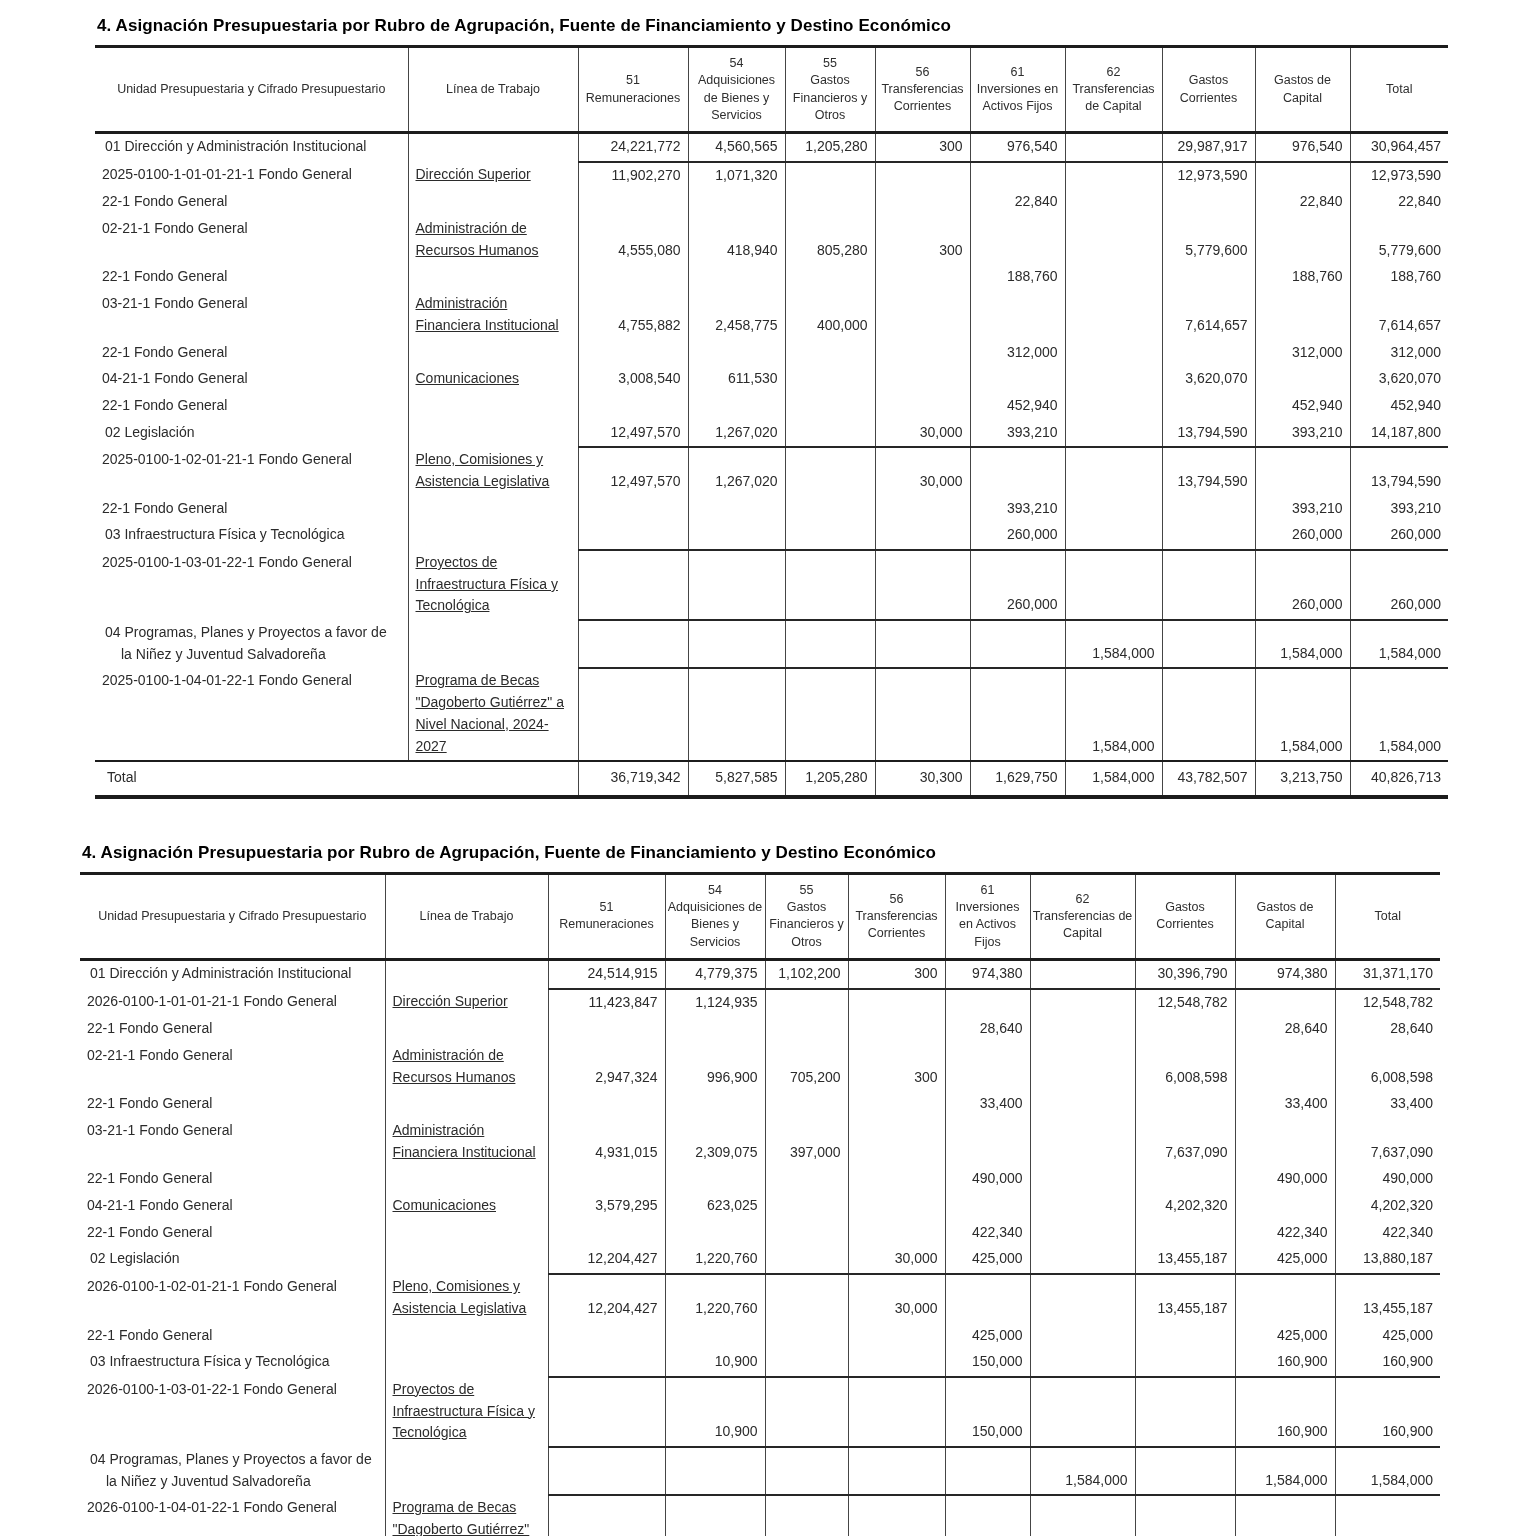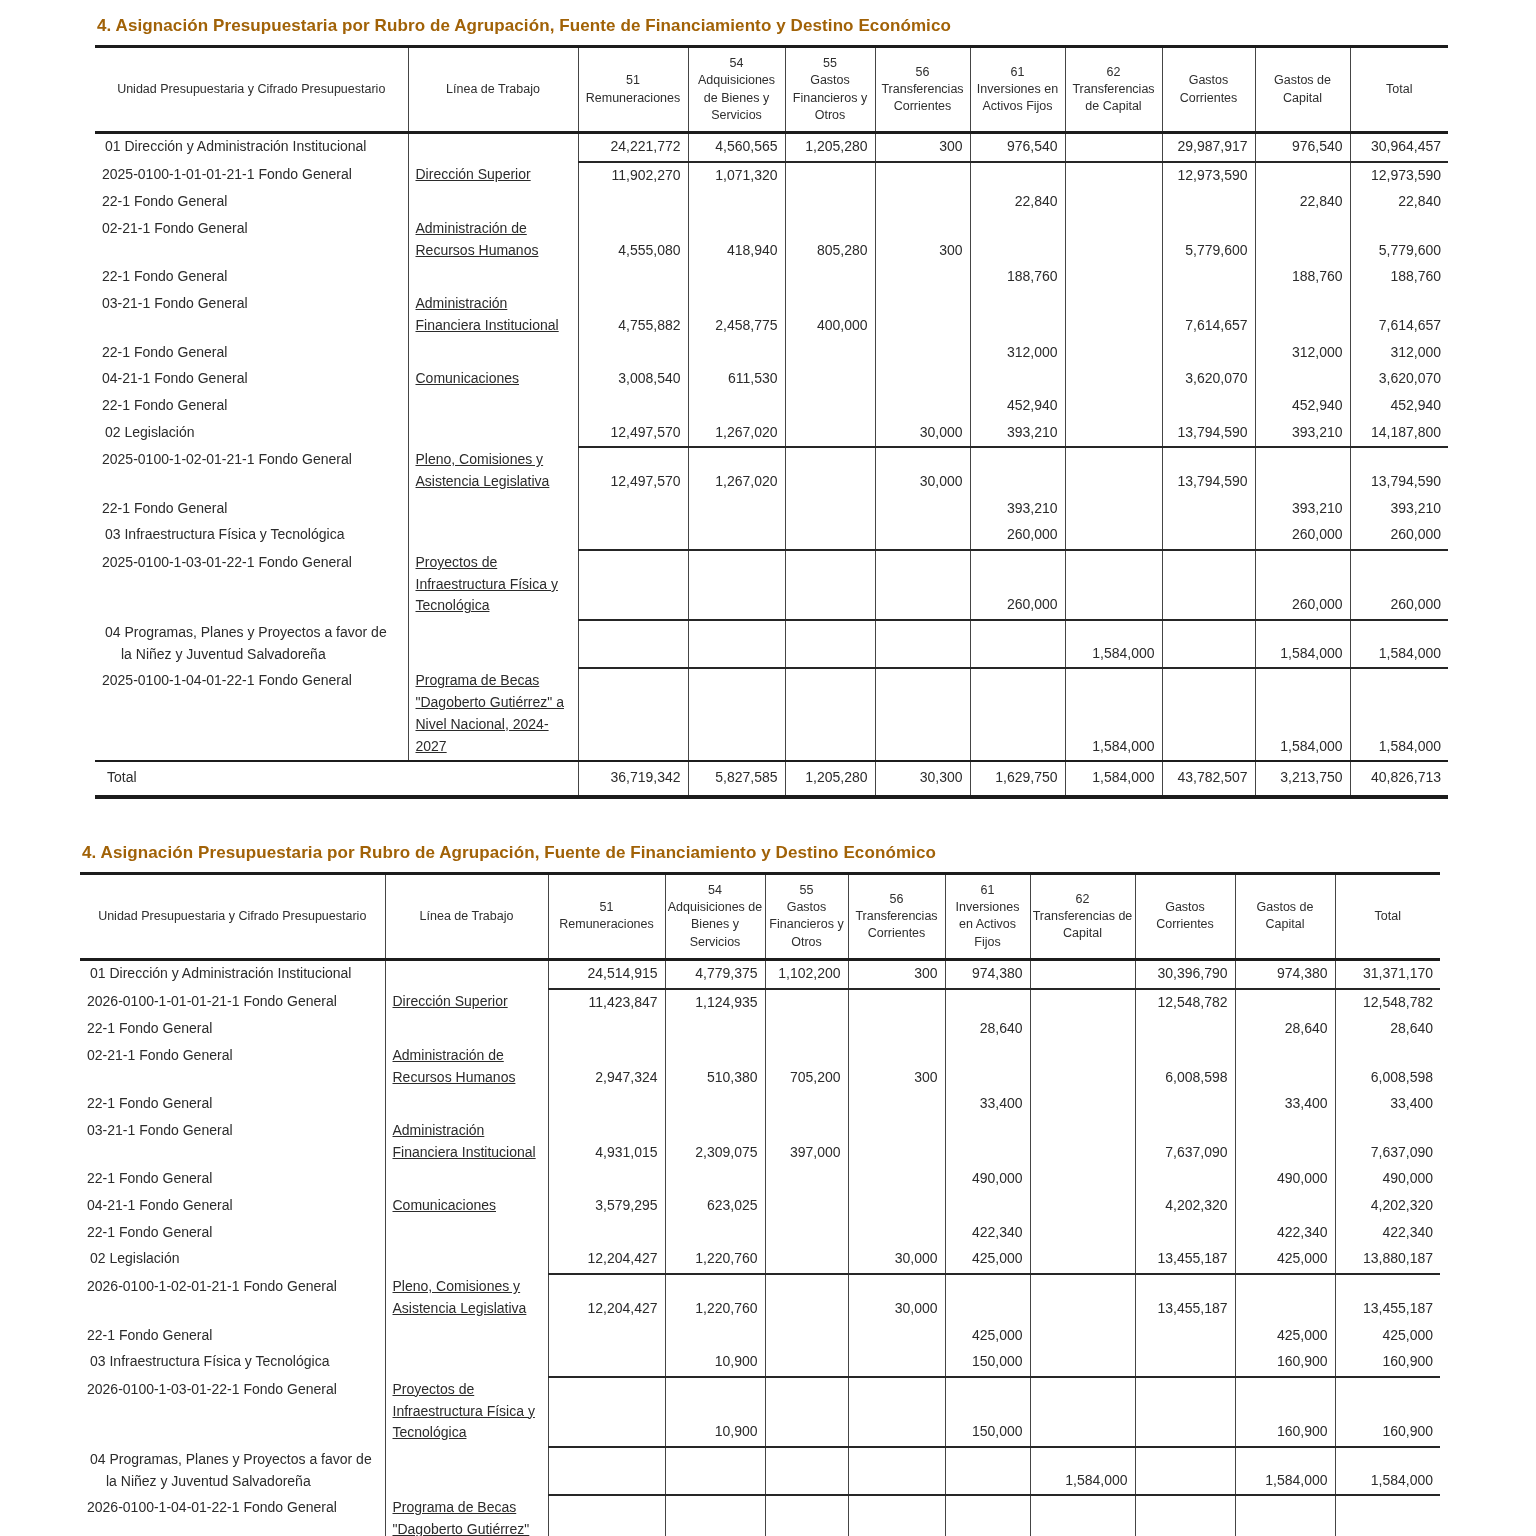--- a/index.html
+++ b/index.html
@@ -1,21 +1,21 @@
 <!DOCTYPE html>
 <html><head>
 <meta charset="utf-8">
 <style>
   html,body{margin:0;padding:0;background:#ffffff;}
   body{width:1536px;font-family:"Liberation Sans",sans-serif;color:#262626;}
   .page{padding-top:16px;}
   .tbl-wrap{}
   .tbl-wrap.first{padding:0 88px 0 95px;}
   .tbl-wrap.second{padding:0 96px 0 80px;margin-top:44px;}
-  .tbl-title{font-size:17px;font-weight:700;color:#a16207;margin:0 0 9px 2px;letter-spacing:.1px;}
+  .tbl-title{font-size:17px;font-weight:700;color:#000000;margin:0 0 9px 2px;letter-spacing:.1px;}
   table{border-collapse:collapse;table-layout:fixed;width:100%;
         border-top:3px solid #1c1c1c;border-bottom:4px solid #1c1c1c;}
   th{font-weight:400;font-size:12.5px;line-height:1.38;text-align:center;vertical-align:middle;
      padding:7px 2px;border-bottom:3px solid #1c1c1c;color:#2e2e2e;overflow:hidden;}
   td{font-size:14px;line-height:1.55;padding:2px 7px 3px;color:#2b2b2b;overflow:hidden;}
   .vl{border-left:1px solid #454545;}
   td.unit{vertical-align:top;margin-left:14px;}
   td.unit.sec{text-align:left;padding-left:26px;text-indent:-16px;}
   td.unit.code{text-align:left;padding-right:10px;}
   td.linea{vertical-align:top;text-align:left;text-decoration:underline;}
@@ -403,21 +403,21 @@
             <td class="num vl">28,640</td>
             <td class="num vl"></td>
             <td class="num vl"></td>
             <td class="num vl">28,640</td>
             <td class="num vl">28,640</td>
           </tr>
           <tr>
             <td class="unit code">02-21-1 Fondo General</td>
             <td class="linea vl">Administración de Recursos Humanos</td>
             <td class="num vl">2,947,324</td>
-            <td class="num vl">510,380</td>
+            <td class="num vl">996,900</td>
             <td class="num vl">705,200</td>
             <td class="num vl">300</td>
             <td class="num vl"></td>
             <td class="num vl"></td>
             <td class="num vl">6,008,598</td>
             <td class="num vl"></td>
             <td class="num vl">6,008,598</td>
           </tr>
           <tr>
             <td class="unit code">22-1 Fondo General</td>

